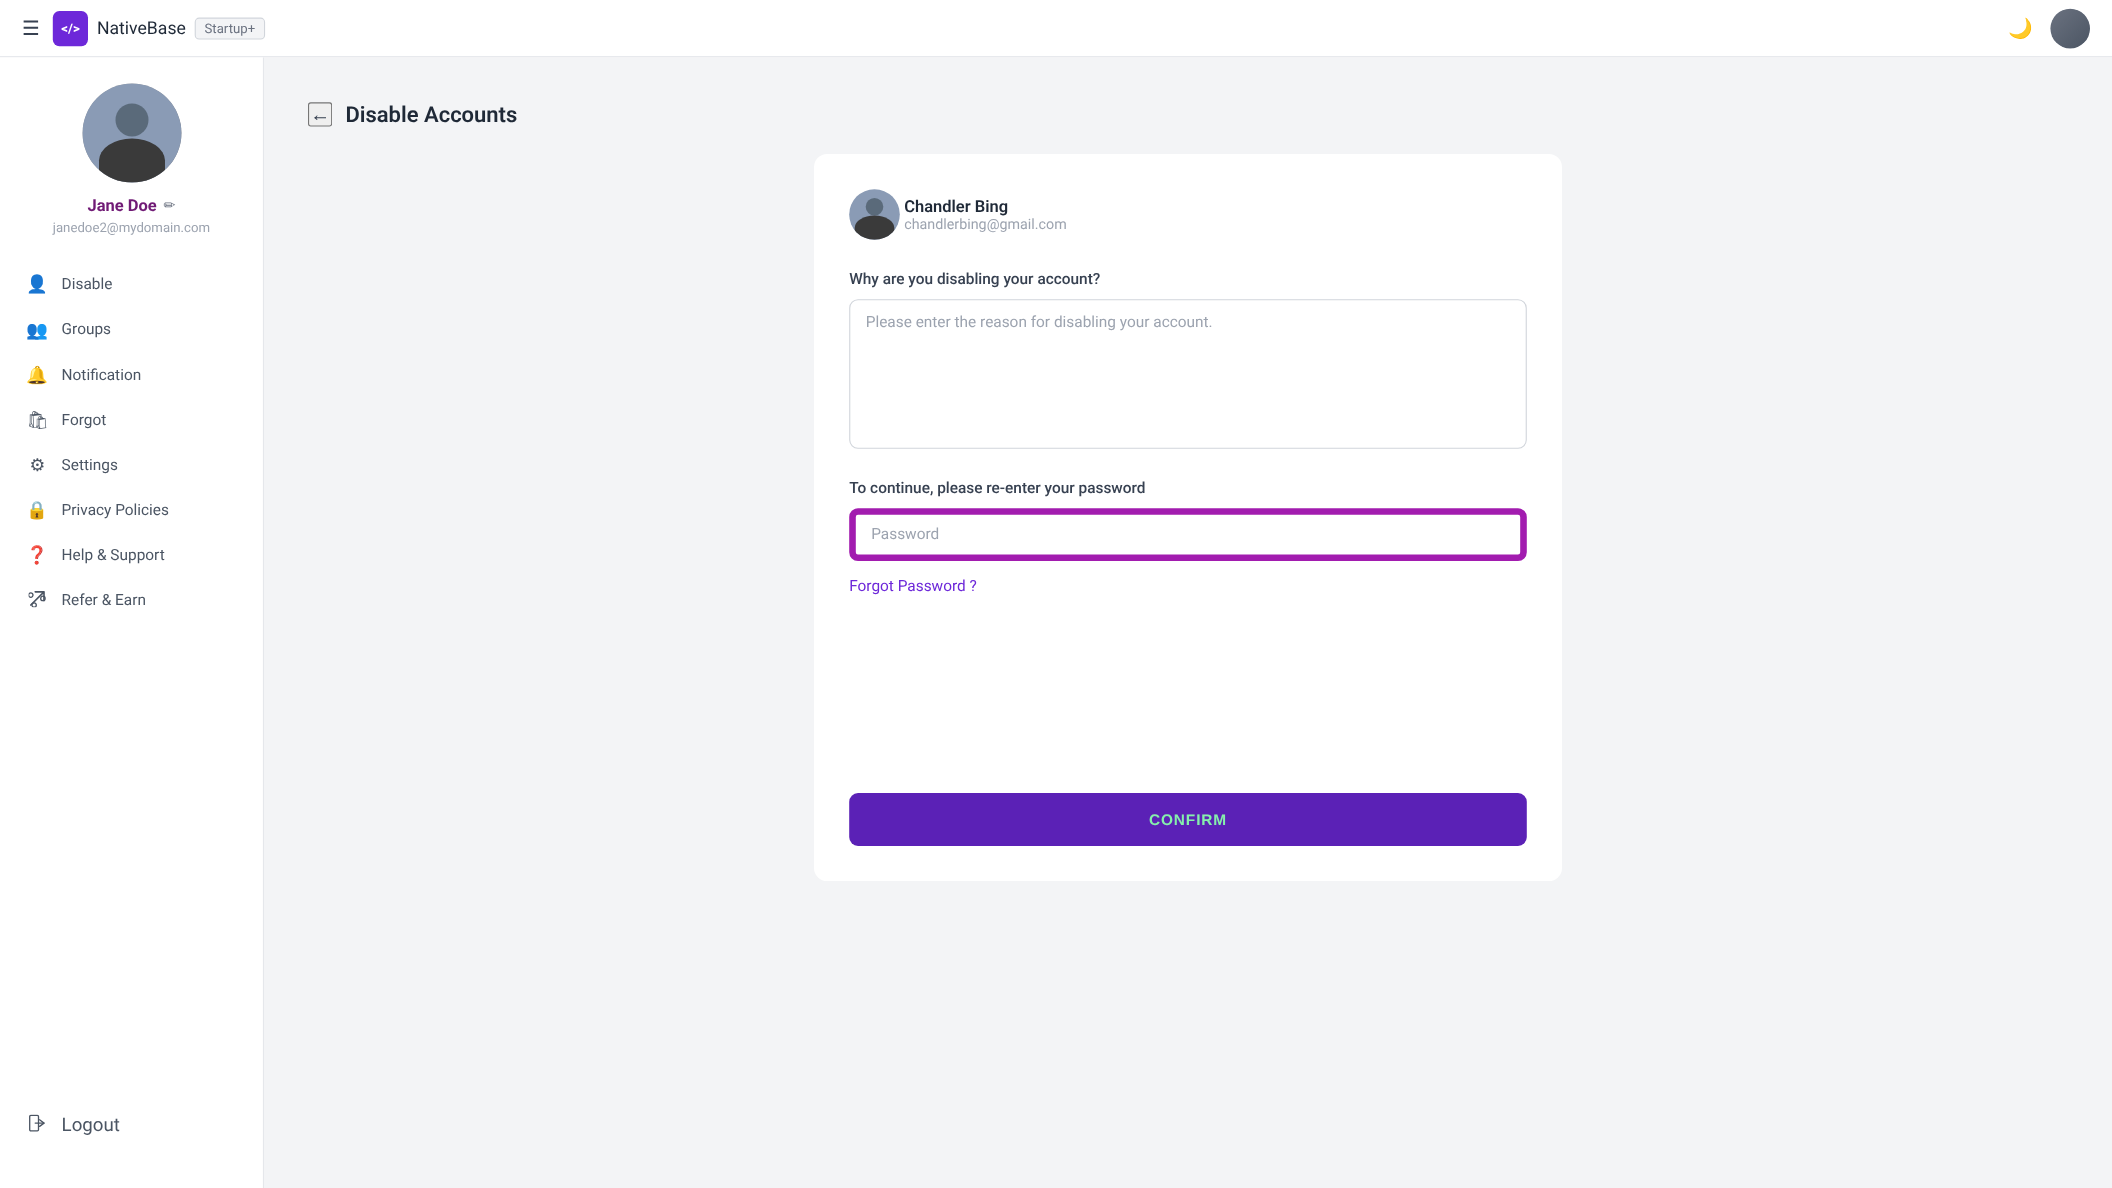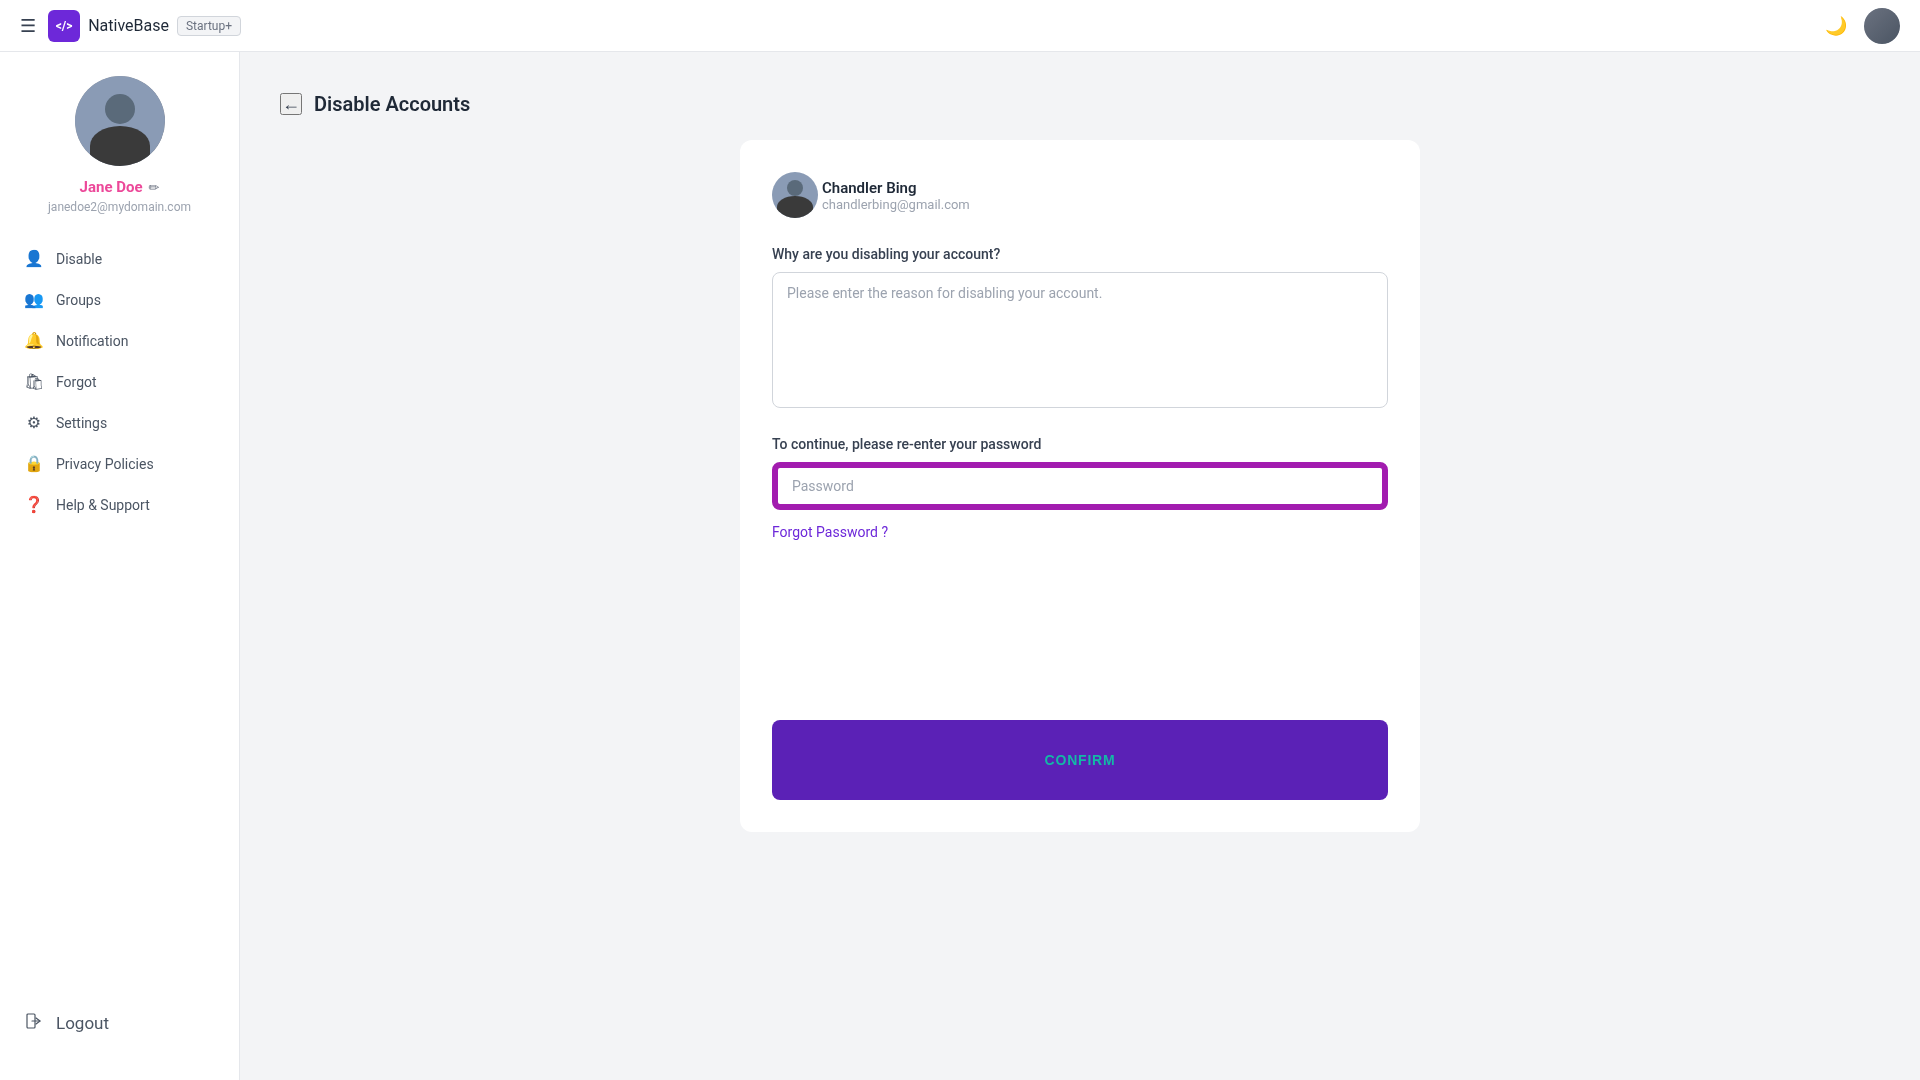--- a/index.html
+++ b/index.html
@@ -157,21 +157,21 @@
       background: #3a3a3a;
     }
     .profile-name-row {
       display: flex;
       align-items: center;
       gap: 6px;
     }
     .profile-name {
       font-weight: 700;
       font-size: 15px;
-      color: #ec4899;
+      color: #701a75;
     }
     .edit-icon {
       font-size: 13px;
       color: #6b7280;
       cursor: pointer;
     }
     .profile-email {
       font-size: 12px;
       color: #9ca3af;
       margin-top: 4px;
@@ -355,24 +355,24 @@
       font-size: 13px;
       color: #6b7280;
       line-height: 1.6;
       margin-bottom: 32px;
     }
 
     
     .confirm-btn {
       width: 100%;
       background: #5b21b6;
-      color: #14b8a6;
+      color: #86efac;
       border: none;
       border-radius: 8px;
-      padding: 32px;
+      padding: 16px;
       font-size: 14px;
       font-weight: 600;
       letter-spacing: 0.8px;
       cursor: pointer;
       margin-top: 160px;
     }
   </style>
 </head>
 <body>
 
@@ -429,20 +429,31 @@
         <span>Settings</span>
       </div>
       <div class="nav-item">
         <span class="nav-icon">🔒</span>
         <span>Privacy Policies</span>
       </div>
       <div class="nav-item">
         <span class="nav-icon">❓</span>
         <span>Help &amp; Support</span>
       </div>
+      <div class="nav-item">
+        <span class="nav-icon">
+          <svg width="16" height="16" viewBox="0 0 16 16" fill="none" xmlns="http://www.w3.org/2000/svg">
+            <path d="M2 14L14 2M14 2H6M14 2V10" stroke="#4b5563" stroke-width="1.5" stroke-linecap="round" stroke-linejoin="round"></path>
+            <circle cx="2" cy="5" r="2" stroke="#4b5563" stroke-width="1.2"></circle>
+            <circle cx="5" cy="14" r="2" stroke="#4b5563" stroke-width="1.2"></circle>
+            <circle cx="13" cy="8" r="2" stroke="#4b5563" stroke-width="1.2"></circle>
+          </svg>
+        </span>
+        <span>Refer &amp; Earn</span>
+      </div>
     </nav>
 
     <div class="sidebar-bottom">
       <div class="logout-item">
         <span class="nav-icon">
           <svg width="16" height="16" viewBox="0 0 16 16" fill="none" xmlns="http://www.w3.org/2000/svg">
             <rect x="1" y="1" width="8" height="14" rx="1" stroke="#4b5563" stroke-width="1.2"></rect>
             <path d="M10 5L14 8L10 11" stroke="#4b5563" stroke-width="1.2" stroke-linecap="round" stroke-linejoin="round"></path>
             <path d="M6 8H14" stroke="#4b5563" stroke-width="1.2" stroke-linecap="round"></path>
           </svg>

